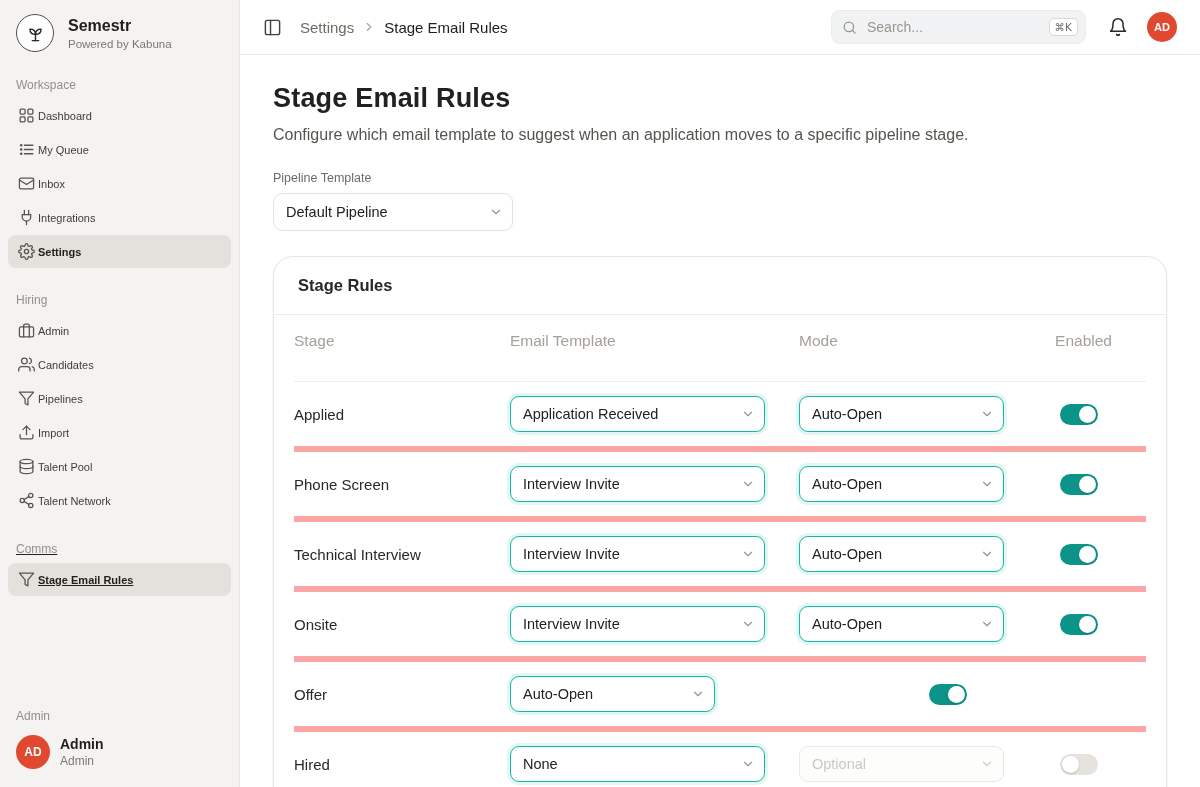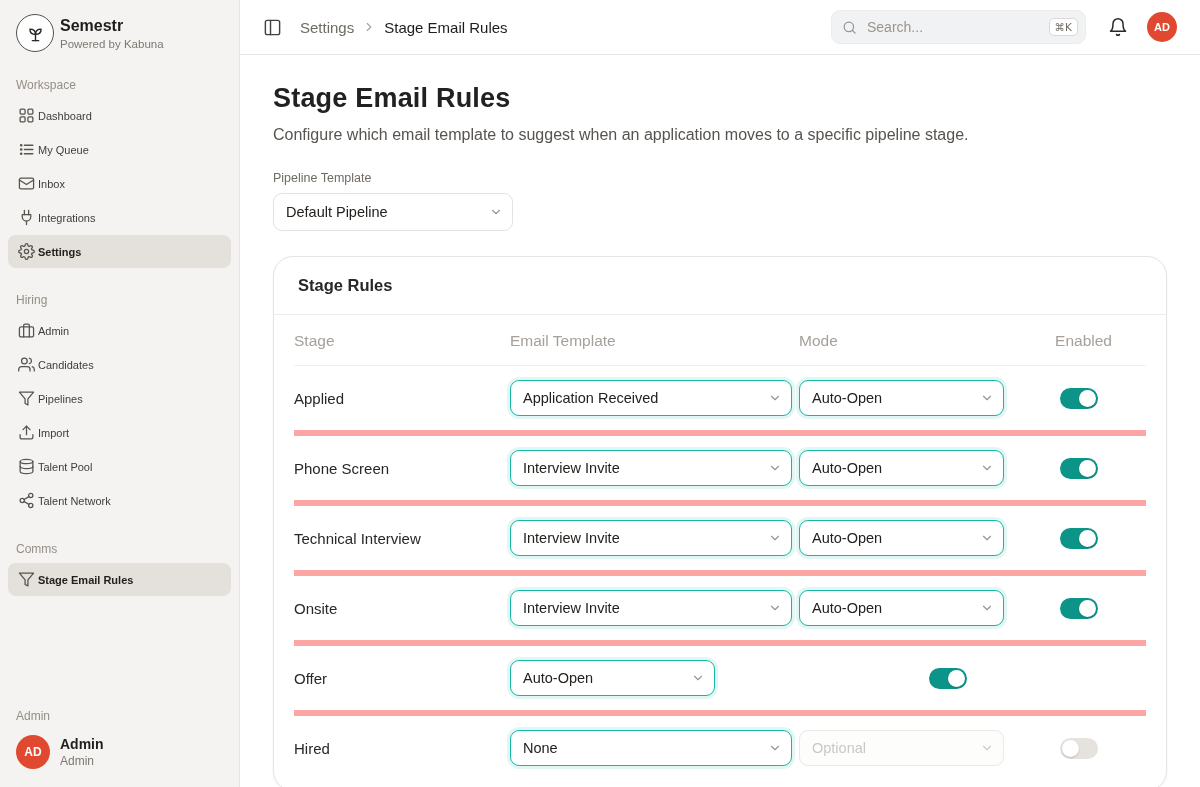--- a/index.html
+++ b/index.html
@@ -15,21 +15,21 @@
     background:#fff;
   }
   .app{width:1200px;height:787px;display:flex;overflow:hidden;background:#fff;}
 
   
   .sidebar{
     width:240px;flex:none;height:100%;
     background:#f5f3f1;border-right:1px solid #e8e4e0;
     display:flex;flex-direction:column;overflow:hidden;
   }
-  .side-header{display:flex;align-items:center;gap:6px;padding:14px 16px 12px;}
+  .side-header{display:flex;align-items:center;gap:14px;padding:14px 16px 12px;}
   .logo{
     width:38px;height:38px;border-radius:50%;background:#fff;
     border:1.5px solid #55504b;display:flex;align-items:center;justify-content:center;flex:none;
   }
   .logo svg{width:19px;height:19px;color:#2a2724;}
   .brand-name{font-size:16px;font-weight:700;color:#1f1c1a;line-height:1.2;}
   .brand-tagline{font-size:11.5px;color:#7d7872;margin-top:2px;}
   .section-label{font-size:12px;color:#948e87;padding:10px 16px 6px;}
   .nav-group{margin-top:4px;}
   .nav-item{
@@ -96,35 +96,35 @@
     padding:0 30px 0 12px;height:34px;border-radius:9px;cursor:pointer;
   }
   .select-wrap .chev{position:absolute;right:9px;width:14px;height:14px;color:#9a958f;pointer-events:none;}
   .select-wrap.plain{border:1px solid #e5e2de;}
   .select-wrap.plain .sel{height:36px;}
   .select-wrap.teal{border:1.5px solid var(--sel-border);box-shadow:0 0 0 3px rgba(20,184,166,.12);}
   .select-wrap.disabled{border:1.5px solid #ebe9e6;box-shadow:none;background:#fdfdfc;}
   .select-wrap.disabled .sel{color:#b6b1ac;cursor:default;}
   .select-wrap.disabled .chev{color:#cfcbc6;}
   .w-pipeline{width:240px;}
-  .w-template{width:282px;}
+  .w-template{width:255px;}
   .w-mode{width:205px;}
 
   .card{
     margin-top:25px;background:#fff;border:1px solid #e7e4e1;border-radius:20px;
     box-shadow:0 1px 3px rgba(30,25,20,.05);
   }
   .card-header{padding:19px 24px;border-bottom:1px solid #efedeb;}
   .card-title{font-size:16.5px;font-weight:600;color:#2a2724;}
   .table{padding:0 20px 10px;}
   .thead,.trow{
     display:grid;grid-template-columns:216px 289px 216px minmax(0,1fr);
     align-items:center;
   }
-  .thead{padding:17px 0 15px;border-bottom:1px solid #f2f0ee;}
+  .thead{padding:17px 0 31px;border-bottom:1px solid #f2f0ee;}
   .th{font-size:15.5px;color:#a6a09a;}
   .th-enabled{text-align:right;padding-right:34px;}
   .trow{padding:14px 0;border-bottom:6px solid #fca5a5;}
   .trow:last-child{border-bottom:0;}
   .td-stage{font-size:15px;color:#2a2724;}
   .td-enabled{display:flex;justify-content:flex-end;padding-right:48px;}
 
   .toggle{
     position:relative;width:38px;height:21px;border-radius:999px;border:0;padding:0;
     cursor:pointer;background:#e6e2de;flex:none;
@@ -249,21 +249,21 @@
             <circle cx="18" cy="5" r="3"></circle>
             <circle cx="6" cy="12" r="3"></circle>
             <circle cx="18" cy="19" r="3"></circle>
             <line x1="8.59" y1="13.51" x2="15.42" y2="17.49"></line>
             <line x1="8.59" y1="10.49" x2="15.42" y2="6.51"></line>
           </svg>
         <span>Talent Network</span>
       </div>
     </div>
 
-    <div class="nav-group" style="margin-top:14px;">
+    <div class="nav-group" style="margin-top:14px;text-decoration:underline;">
       <div class="section-label">Comms</div>
       <div class="nav-item active">
         <svg class="icn" viewBox="0 0 24 24" fill="none" stroke="currentColor" stroke-width="1.8" stroke-linecap="round" stroke-linejoin="round">
             <polygon points="22 3 2 3 10 12.5 10 19 14 21 14 12.5 22 3"></polygon>
           </svg>
         <span>Stage Email Rules</span>
       </div>
     </div>
 
     <div class="sidebar-bottom">

